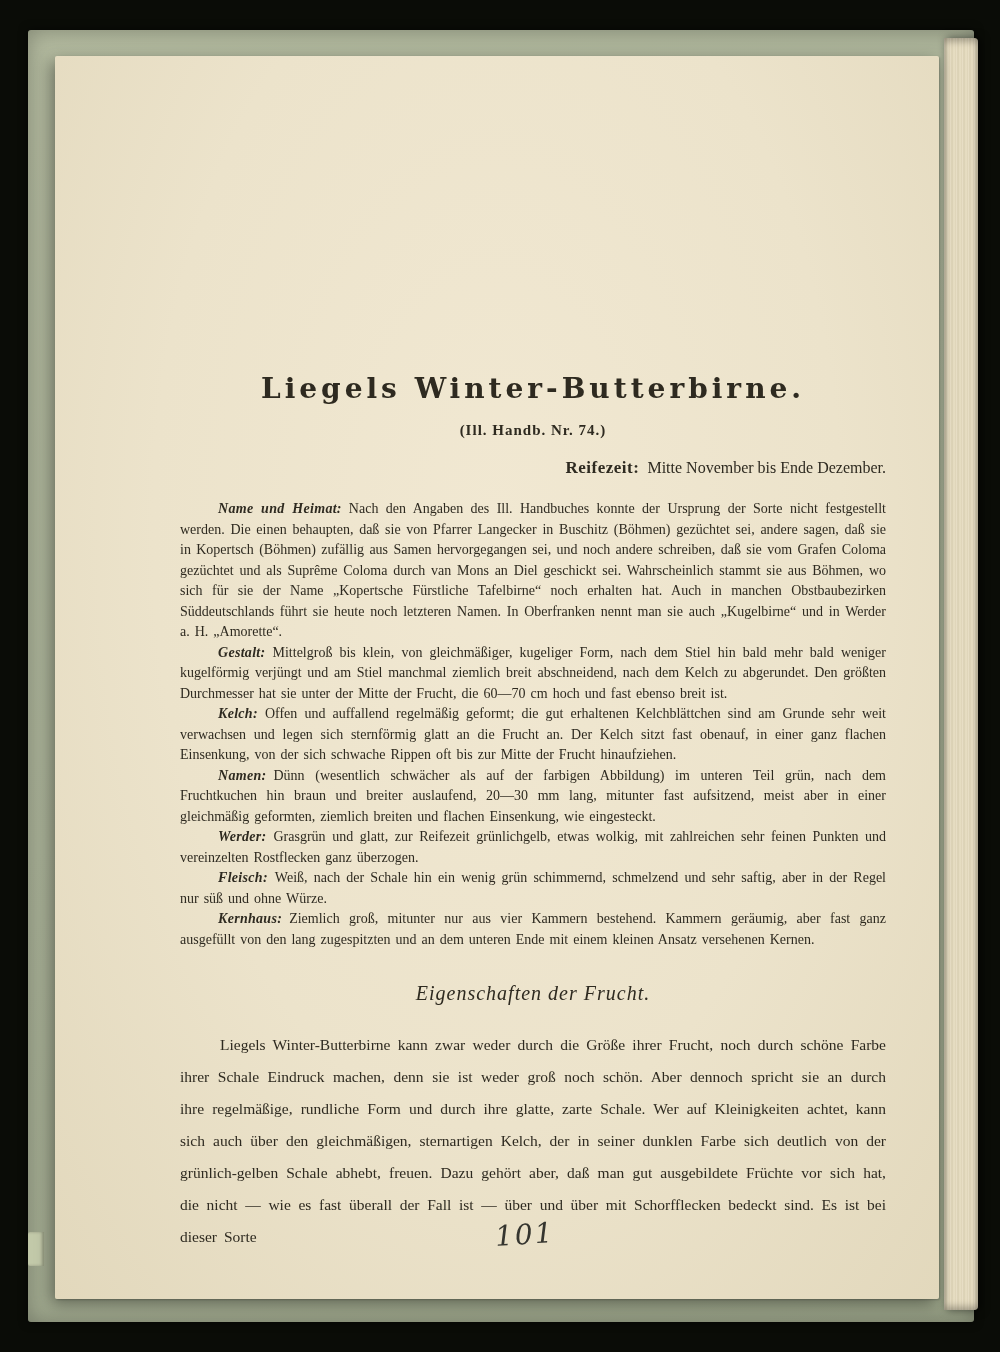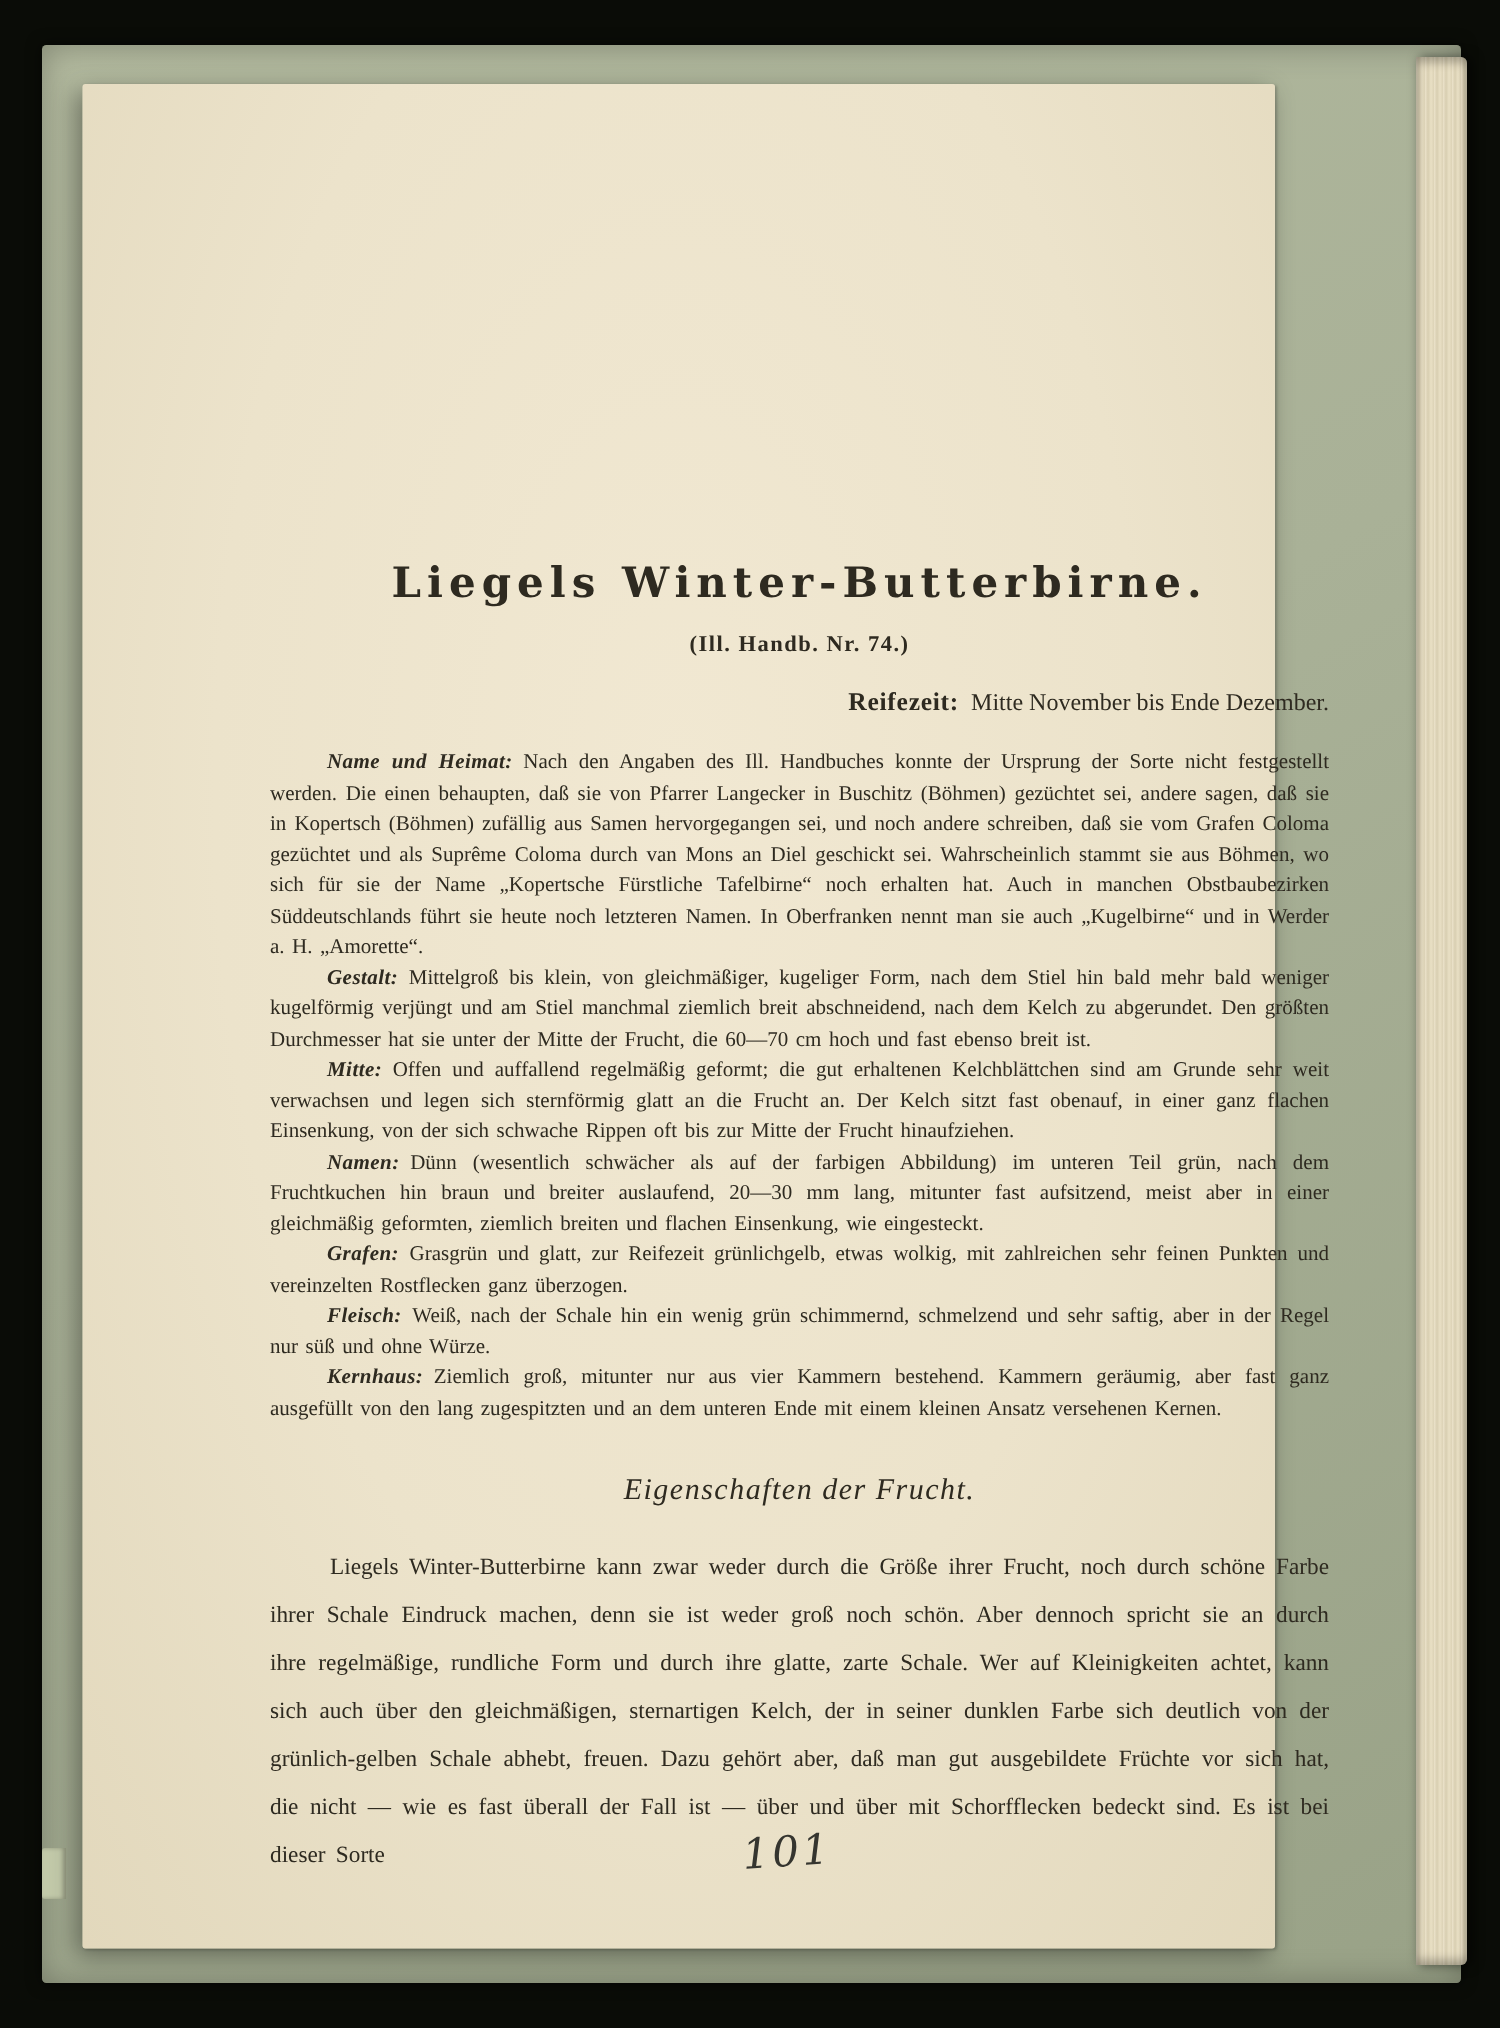--- a/index.html
+++ b/index.html
@@ -31,21 +31,21 @@
     box-shadow:inset -2px 0 3px rgba(0,0,0,.25);
   }
   .pages-edge{
     position:absolute;left:944px;top:38px;width:34px;height:1272px;
     background:repeating-linear-gradient(to right,
       #ece3cb 0px,#d8ceb1 2px,#e9e0c5 4px,#dcd2b6 6px);
     border-radius:0 4px 4px 0;
     box-shadow:3px 0 8px rgba(0,0,0,.55), inset 0 4px 6px rgba(0,0,0,.25), inset 0 -4px 6px rgba(0,0,0,.25);
   }
   .paper{
-    position:absolute;left:55px;top:56px;width:795px;height:1243px;
+    position:absolute;left:55px;top:56px;width:884px;height:1243px;
     background:radial-gradient(ellipse at 50% 38%, #f1e8d2 0%, var(--paper) 55%, #e2d8bc 100%);
     box-shadow:-4px 5px 16px rgba(0,0,0,.38), 1px 1px 2px rgba(0,0,0,.2);
     border-radius:2px;
   }
   .content{
     position:absolute;left:125px;top:316px;width:706px;
     color:var(--ink);
   }
   .title{
     margin:0;text-align:center;
@@ -101,27 +101,27 @@
       </div>
 
       <div class="body">
         <p class="para">
           <span class="lead">Name und Heimat:</span><span>Nach den Angaben des Ill. Handbuches konnte der Ursprung der Sorte nicht festgestellt werden.  Die einen behaupten, daß sie von Pfarrer Langecker in Buschitz (Böhmen) gezüchtet sei, andere sagen, daß sie in Kopertsch (Böhmen) zufällig aus Samen hervorgegangen sei, und noch andere schreiben, daß sie vom Grafen Coloma gezüchtet und als Suprême Coloma durch van Mons an Diel geschickt sei.  Wahrscheinlich stammt sie aus Böhmen, wo sich für sie der Name „Kopertsche Fürstliche Tafelbirne“ noch erhalten hat.  Auch in manchen Obstbaubezirken Süddeutschlands führt sie heute noch letzteren Namen.  In Oberfranken nennt man sie auch „Kugelbirne“ und in Werder a. H. „Amorette“.</span>
         </p>
         <p class="para">
           <span class="lead">Gestalt:</span><span>Mittelgroß bis klein, von gleichmäßiger, kugeliger Form, nach dem Stiel hin bald mehr bald weniger kugelförmig verjüngt und am Stiel manchmal ziemlich breit abschneidend, nach dem Kelch zu abgerundet.  Den größten Durchmesser hat sie unter der Mitte der Frucht, die 60—70 cm hoch und fast ebenso breit ist.</span>
         </p>
         <p class="para">
-          <span class="lead">Mitte:</span><span>Offen und auffallend regelmäßig geformt; die gut erhaltenen Kelchblättchen sind am Grunde sehr weit verwachsen und legen sich sternförmig glatt an die Frucht an.  Der Kelch sitzt fast obenauf, in einer ganz flachen Einsenkung, von der sich schwache Rippen oft bis zur Mitte der Frucht hinaufziehen.</span>
+          <span class="lead">Kelch:</span><span>Offen und auffallend regelmäßig geformt; die gut erhaltenen Kelchblättchen sind am Grunde sehr weit verwachsen und legen sich sternförmig glatt an die Frucht an.  Der Kelch sitzt fast obenauf, in einer ganz flachen Einsenkung, von der sich schwache Rippen oft bis zur Mitte der Frucht hinaufziehen.</span>
         </p>
         <p class="para">
           <span class="lead">Namen:</span><span>Dünn (wesentlich schwächer als auf der farbigen Abbildung) im unteren Teil grün, nach dem Fruchtkuchen hin braun und breiter auslaufend, 20—30 mm lang, mitunter fast aufsitzend, meist aber in einer gleichmäßig geformten, ziemlich breiten und flachen Einsenkung, wie eingesteckt.</span>
         </p>
         <p class="para">
-          <span class="lead">Grafen:</span><span>Grasgrün und glatt, zur Reifezeit grünlichgelb, etwas wolkig, mit zahlreichen sehr feinen Punkten und vereinzelten Rostflecken ganz überzogen.</span>
+          <span class="lead">Werder:</span><span>Grasgrün und glatt, zur Reifezeit grünlichgelb, etwas wolkig, mit zahlreichen sehr feinen Punkten und vereinzelten Rostflecken ganz überzogen.</span>
         </p>
         <p class="para">
           <span class="lead">Fleisch:</span><span>Weiß, nach der Schale hin ein wenig grün schimmernd, schmelzend und sehr saftig, aber in der Regel nur süß und ohne Würze.</span>
         </p>
         <p class="para">
           <span class="lead">Kernhaus:</span><span>Ziemlich groß, mitunter nur aus vier Kammern bestehend.  Kammern geräumig, aber fast ganz ausgefüllt von den lang zugespitzten und an dem unteren Ende mit einem kleinen Ansatz versehenen Kernen.</span>
         </p>
       </div>
 
       <h2 class="props-heading">Eigenschaften der Frucht.</h2>

